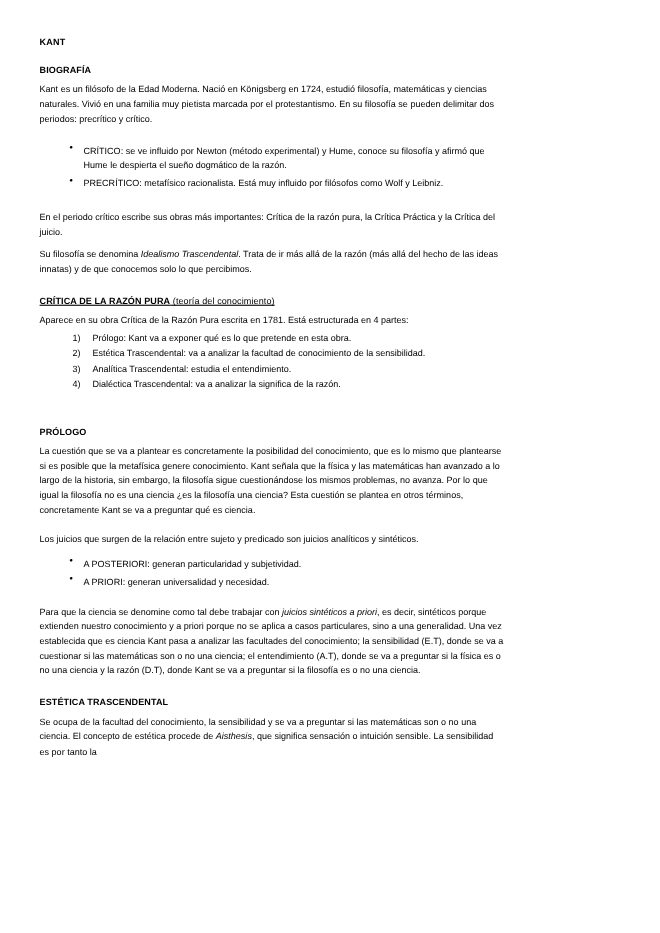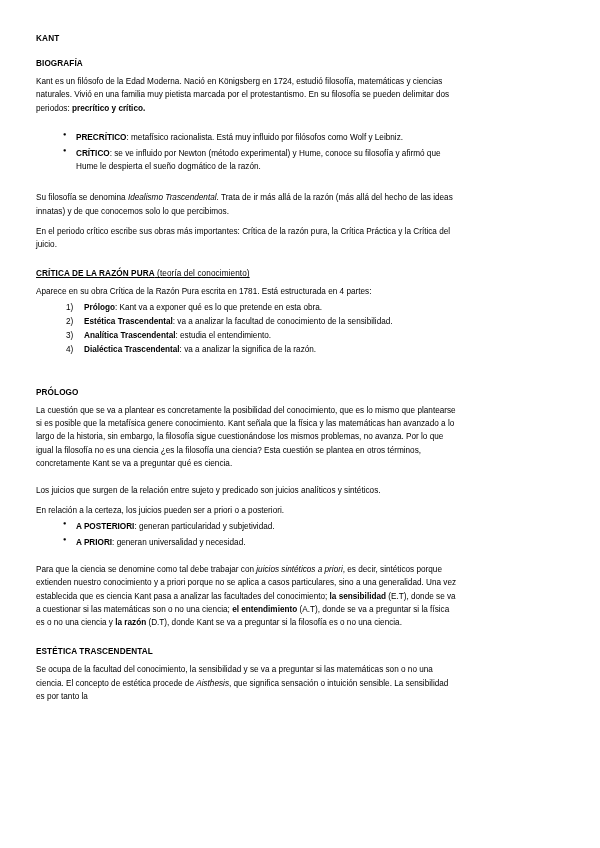--- a/index.html
+++ b/index.html
@@ -84,48 +84,48 @@
     margin-bottom: 1px;
     position: relative;
     counter-increment: item;
   }
   ol.numbered li::before {
     content: counter(item) ")";
     position: absolute;
     left: -18px;
     top: 0;
   }
-  b { font-weight: bold; }
+  b { font-weight: normal; }
   i { font-style: italic; }
 </style>
 </head>
 <body>
 
 <div class="page">
 
   <div class="doc-title">KANT</div>
 
   <h2 class="section">BIOGRAFÍA</h2>
   <p class="para">
     Kant es un filósofo de la Edad Moderna. Nació en Königsberg en 1724, estudió filosofía, matemáticas y ciencias naturales. Vivió en una familia muy pietista marcada por el protestantismo. En su filosofía se pueden delimitar dos periodos: <b>precrítico y crítico.</b>
   </p>
   <div class="spacer-sm"></div>
   <ul class="bullets">
     <li>
-      <b>PRECRÍTICO</b><span>: metafísico racionalista. Está muy influido por filósofos como Wolf y Leibniz.</span>
+      <b>CRÍTICO</b><span>: se ve influido por Newton (método experimental) y Hume, conoce su filosofía y afirmó que Hume le despierta el sueño dogmático de la razón.</span>
     </li>
     <li>
-      <b>CRÍTICO</b><span>: se ve influido por Newton (método experimental) y Hume, conoce su filosofía y afirmó que Hume le despierta el sueño dogmático de la razón.</span>
+      <b>PRECRÍTICO</b><span>: metafísico racionalista. Está muy influido por filósofos como Wolf y Leibniz.</span>
     </li>
   </ul>
   <div class="spacer"></div>
+  <p class="para">En el periodo crítico escribe sus obras más importantes: Crítica de la razón pura, la Crítica Práctica y la Crítica del juicio.</p>
   <p class="para">
     Su filosofía se denomina <i>Idealismo Trascendental</i>. Trata de ir más allá de la razón (más allá del hecho de las ideas innatas) y de que conocemos solo lo que percibimos.
   </p>
-  <p class="para">En el periodo crítico escribe sus obras más importantes: Crítica de la razón pura, la Crítica Práctica y la Crítica del juicio.</p>
 
   <div class="spacer"></div>
 
   <h2 class="section underline"><span>CRÍTICA DE LA RAZÓN PURA</span><span class="plain"> (teoría del conocimiento)</span></h2>
   <p class="para tight">Aparece en su obra Crítica de la Razón Pura escrita en 1781. Está estructurada en 4 partes:</p>
   <ol class="numbered">
     <li>
       <b>Prólogo</b><span>: Kant va a exponer qué es lo que pretende en esta obra.</span>
     </li>
     <li>
@@ -139,21 +139,20 @@
     </li>
   </ol>
 
   <div class="spacer"></div>
 
   <h2 class="section">PRÓLOGO</h2>
   <p class="para">La cuestión que se va a plantear es concretamente la posibilidad del conocimiento, que es lo mismo que plantearse si es posible que la metafísica genere conocimiento. Kant señala que la física y las matemáticas han avanzado a lo largo de la historia, sin embargo, la filosofía sigue cuestionándose los mismos problemas, no avanza. Por lo que igual la filosofía no es una ciencia ¿es la filosofía una ciencia? Esta cuestión se plantea en otros términos, concretamente Kant se va a preguntar qué es ciencia.</p>
   <div class="spacer-sm"></div>
   <p class="para tight">Los juicios que surgen de la relación entre sujeto y predicado son juicios analíticos y sintéticos.</p>
   <div class="spacer-sm"></div>
-  <p class="para tight">En relación a la certeza, los juicios pueden ser a priori o a posteriori.</p>
   <ul class="bullets">
     <li>
       <b>A POSTERIORI</b><span>: generan particularidad y subjetividad.</span>
     </li>
     <li>
       <b>A PRIORI</b><span>: generan universalidad y necesidad.</span>
     </li>
   </ul>
   <div class="spacer-sm"></div>
   <p class="para">

